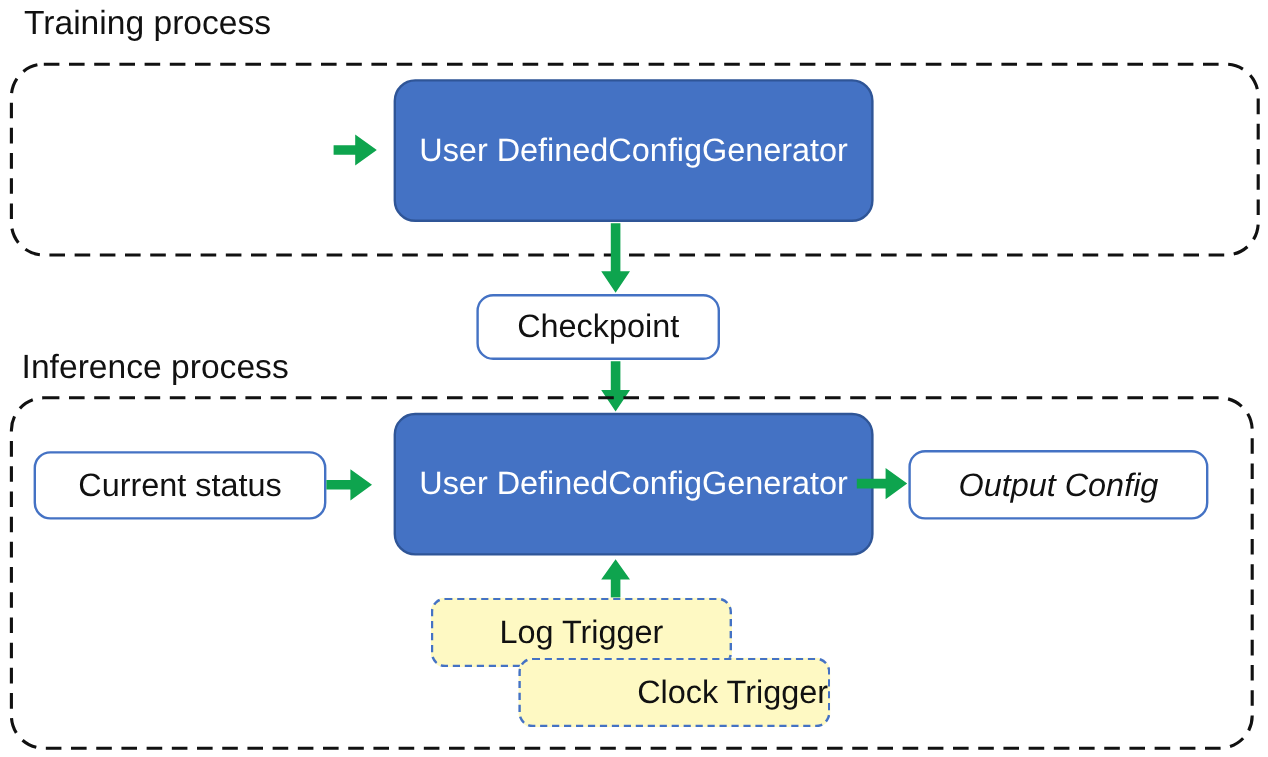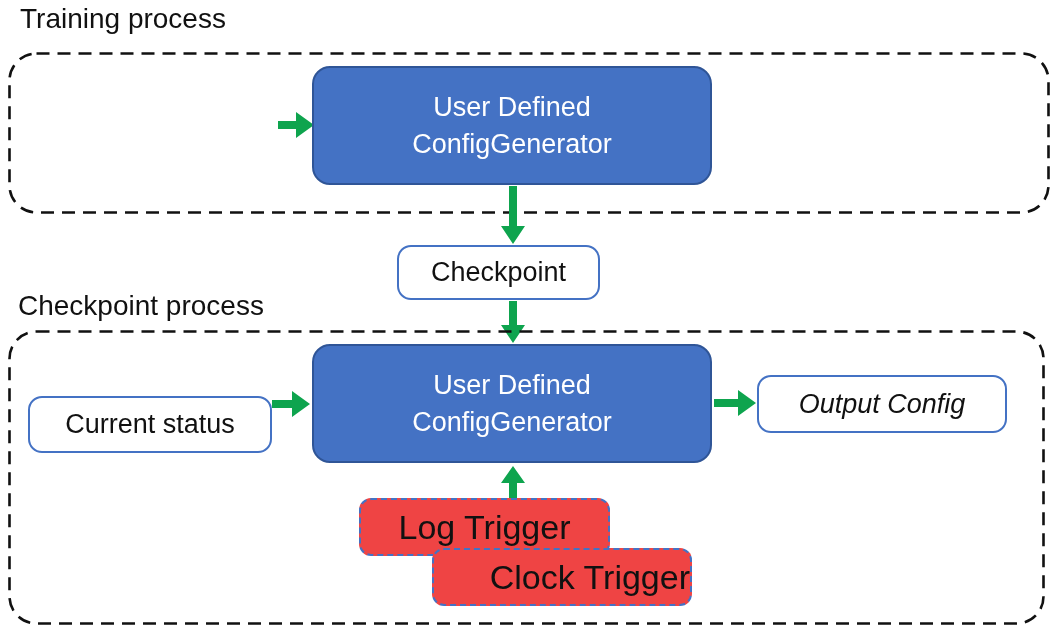--- a/index.html
+++ b/index.html
@@ -45,44 +45,43 @@
     border-radius: 14px;
     display: flex;
     align-items: center;
     justify-content: center;
     font-size: 27px;
     color: var(--text-dark);
     white-space: nowrap;
   }
   .generator-box {
     position: absolute;
-    left: 312px;
+    left: 328px;
     width: 400px;
     height: 119px;
     background: var(--generator-fill);
     border: 2.5px solid var(--generator-border);
     border-radius: 18px;
     display: flex;
-    flex-direction: column;
     align-items: center;
     justify-content: center;
     font-size: 27px;
     line-height: 1.35;
     color: var(--text-light);
     text-align: center;
   }
   .trigger-box {
     position: absolute;
-    background: #ef4444;
+    background: #fef9c3;
     border: 2px dashed var(--trigger-border);
     border-radius: 12px;
     display: flex;
     align-items: center;
     justify-content: center;
-    font-size: 34px;
+    font-size: 27px;
     color: var(--text-dark);
     white-space: nowrap;
   }
   .arrow-svg { position: absolute; overflow: visible; }
   .arrow-svg polygon { fill: var(--arrow-green); }
 </style>
 </head>
 <body>
 
 <div class="stage">
@@ -108,27 +107,27 @@
   </svg>
 
   <div class="io-box" style="left:397px; top:245px; width:203px; height:55px;">
     <span>Checkpoint</span>
   </div>
 
   <svg class="arrow-svg" style="left:500px; top:301px;" width="26" height="42" viewBox="0 0 26 42">
     <polygon points="9,0 17,0 17,24 25,24 13,42 1,24 9,24"></polygon>
   </svg>
 
-  <div class="section-label" style="left:18px; top:290px;">Checkpoint process</div>
+  <div class="section-label" style="left:18px; top:290px;">Inference process</div>
 
   <svg class="container-svg" style="left:8px; top:330px;" width="1037" height="295">
     <rect x="1.5" y="1.5" width="1034" height="292" rx="27" ry="27"></rect>
   </svg>
 
-  <div class="io-box" style="left:28px; top:396px; width:244px; height:57px;">
+  <div class="io-box" style="left:28px; top:376px; width:244px; height:57px;">
     <span>Current status</span>
   </div>
 
   <svg class="arrow-svg" style="left:272px; top:390px;" width="38" height="28" viewBox="0 0 38 28">
     <polygon points="0,10 20,10 20,1 38,14 20,27 20,18 0,18"></polygon>
   </svg>
 
   <div class="generator-box" style="top:344px;">
     <span>User Defined</span>
     <span>ConfigGenerator</span>

